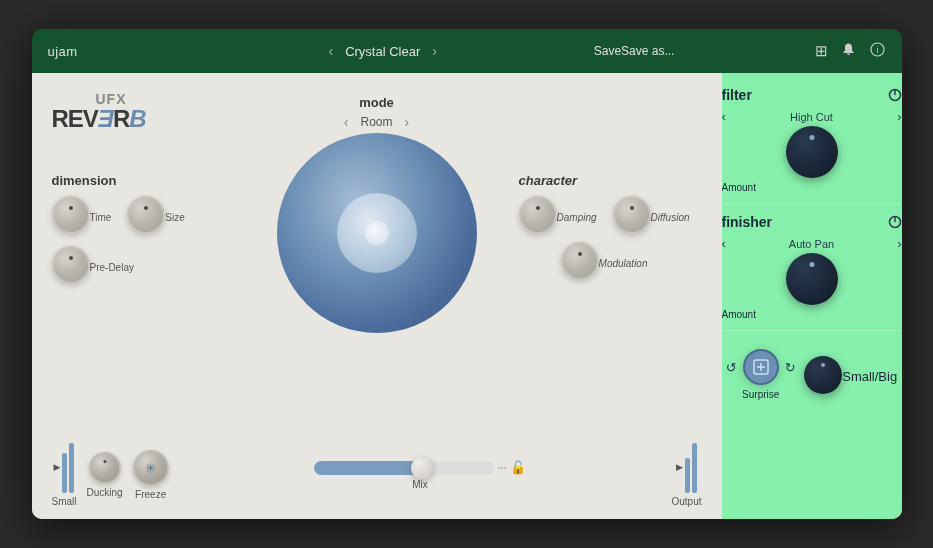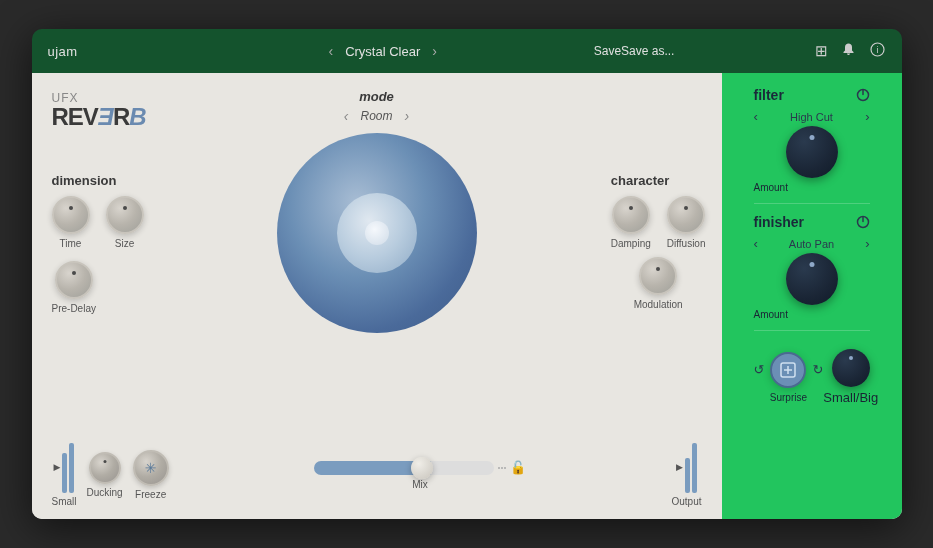--- a/index.html
+++ b/index.html
@@ -96,24 +96,25 @@
       display: flex;
       flex-direction: column;
     }
     
     .logo-area {
       position: absolute;
       top: 18px;
       left: 20px;
     }
     .logo-ufx {
-      font-size: 12px;
+      font-size: 14px;
       color: #888;
       letter-spacing: 1px;
-      font-weight: 400;
+      font-weight: 700;
+      margin-left: 44px;
     }
     .logo-reverb {
       font-size: 24px;
       font-weight: 800;
       color: #3a3a3a;
       letter-spacing: -1px;
       line-height: 1;
     }
     .logo-reverb span {
       display: inline-block;
@@ -179,21 +180,21 @@
       top: 100px;
       left: 20px;
     }
     .knobs-row {
       display: flex;
       gap: 16px;
       margin-top: 8px;
     }
     .knob-container {
       display: flex;
-      flex-direction: column;
+      flex-direction: row;
       align-items: center;
       justify-content: flex-end;
     }
     .knob {
       width: 38px;
       height: 38px;
       border-radius: 50%;
       background: radial-gradient(circle at 35% 30%, #d8d4cd, #b8b4ac 50%, #a0a09a);
       border: 2px solid #c8c4bc;
       display: flex;
@@ -216,21 +217,22 @@
     .knob-label {
       font-size: 10px;
       color: #555;
       margin-top: 4px;
       text-align: center;
     }
     
     .character-section {
       position: absolute;
       top: 100px;
-      right: 16px;
+      right: 32px;
+      font-style: italic;
     }
     .char-knobs-row {
       display: flex;
       gap: 16px;
       margin-top: 8px;
     }
     .char-knob-row2 {
       margin-top: 8px;
       display: flex;
       justify-content: center;
@@ -323,22 +325,22 @@
     }
     .mix-dot {
       width: 2px;
       height: 2px;
       border-radius: 50%;
       background: #aaa;
     }
     
     .right-panel {
       width: 180px;
-      background: #22c55e;
-      padding: 14px 32px;
+      background: #86efac;
+      padding: 14px 0;
       display: flex;
       flex-direction: column;
       gap: 0;
     }
     .right-section-title {
       font-size: 14px;
       font-weight: 700;
       color: #1a2a3a;
       margin-bottom: 2px;
     }
@@ -482,21 +484,21 @@
 
     <div class="left-panel">
 
       <div class="logo-area">
         <div class="logo-ufx">UFX</div>
         <div class="logo-reverb">
           <span>REV</span><span style="font-style:italic;color:#6a8ab0">Ǝ</span><span>R</span><span style="font-style:italic;color:#6a8ab0">B</span>
         </div>
       </div>
 
-      <div style="text-align:center;  font-style: italic;">
+      <div style="text-align:center; margin-top: 6px;">
         <div class="section-label">mode</div>
         <div class="mode-selector">
           <span class="mode-nav">‹</span>
           <span class="mode-value">Room</span>
           <span class="mode-nav">›</span>
         </div>
       </div>
 
       <div class="reverb-visual">
         <div class="reverb-ring-outer">

